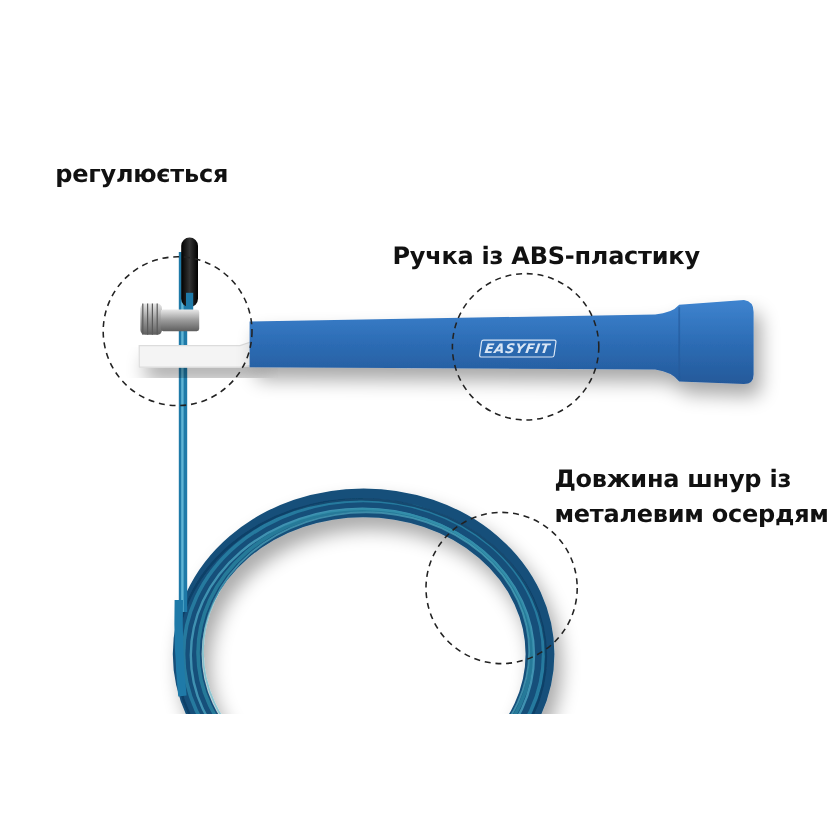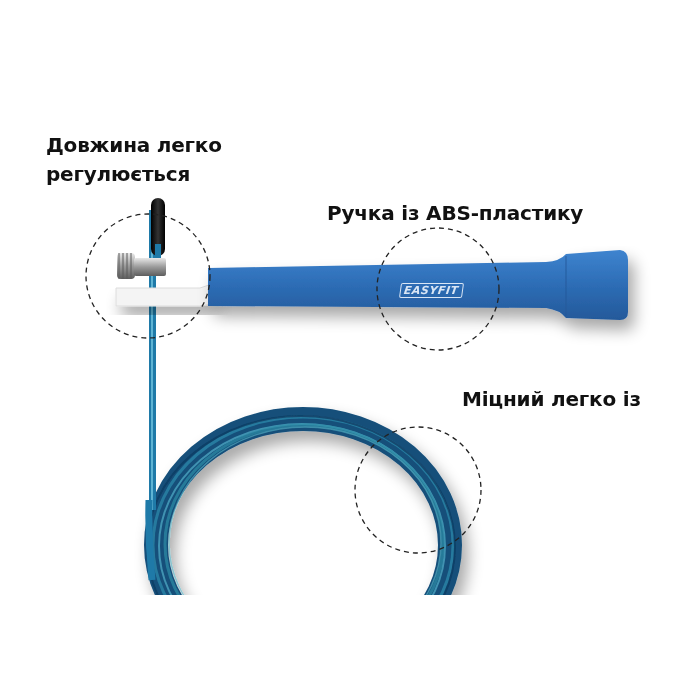--- a/index.html
+++ b/index.html
@@ -92,23 +92,23 @@
   </g>
 
   <circle cx="148" cy="276" r="62" fill="none" stroke="#222" stroke-width="1.3" stroke-dasharray="5 4"></circle>
   <circle cx="438" cy="289" r="61" fill="none" stroke="#222" stroke-width="1.3" stroke-dasharray="5 4"></circle>
   <circle cx="418" cy="490" r="63" fill="none" stroke="#222" stroke-width="1.3" stroke-dasharray="5 4"></circle>
 </svg>
 
 <div class="logo">EASYFIT</div>
 
 <div class="label" id="lbl-length">
-  <span>Довжина легко</span>
   <span>регулюється</span>
 </div>
 
 <div class="label" id="lbl-handle">
   <span>Ручка із ABS-пластику</span>
 </div>
 
 <div class="label" id="lbl-cord">
-  <span>Міцний легко із</span>
+  <span>Довжина шнур із</span>
+  <span>металевим осердям</span>
 </div>
 
 </body></html>

